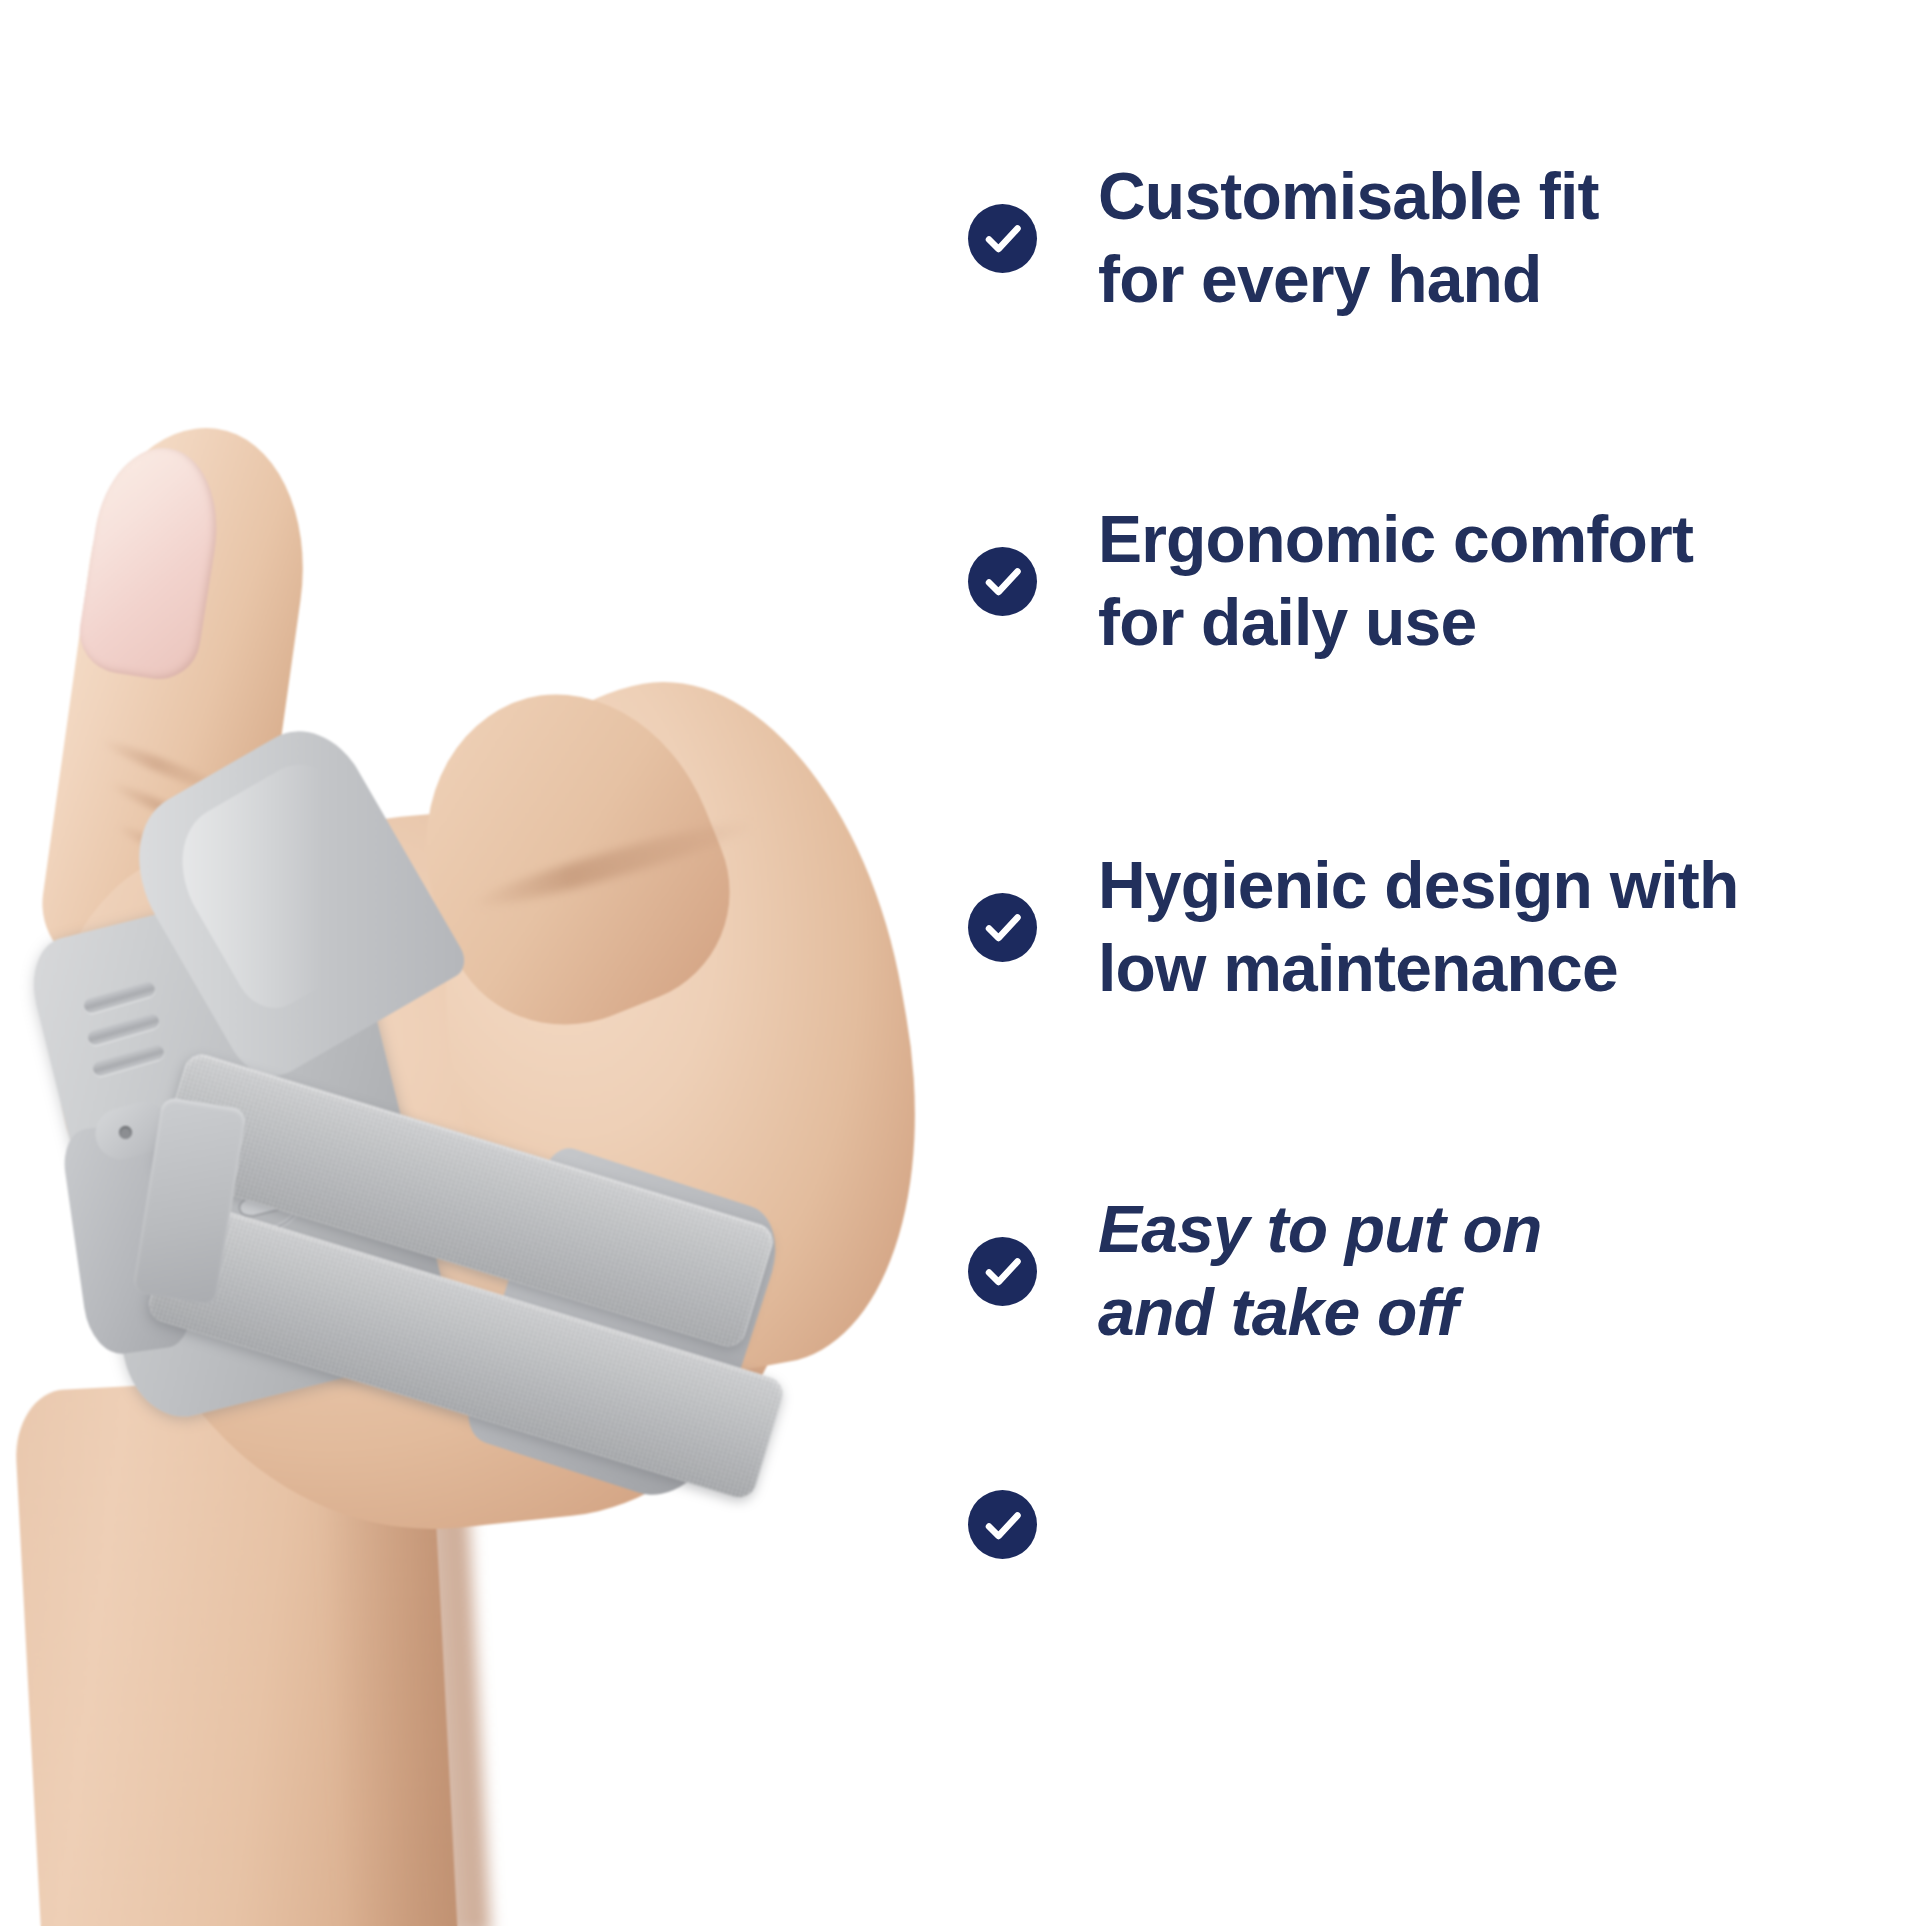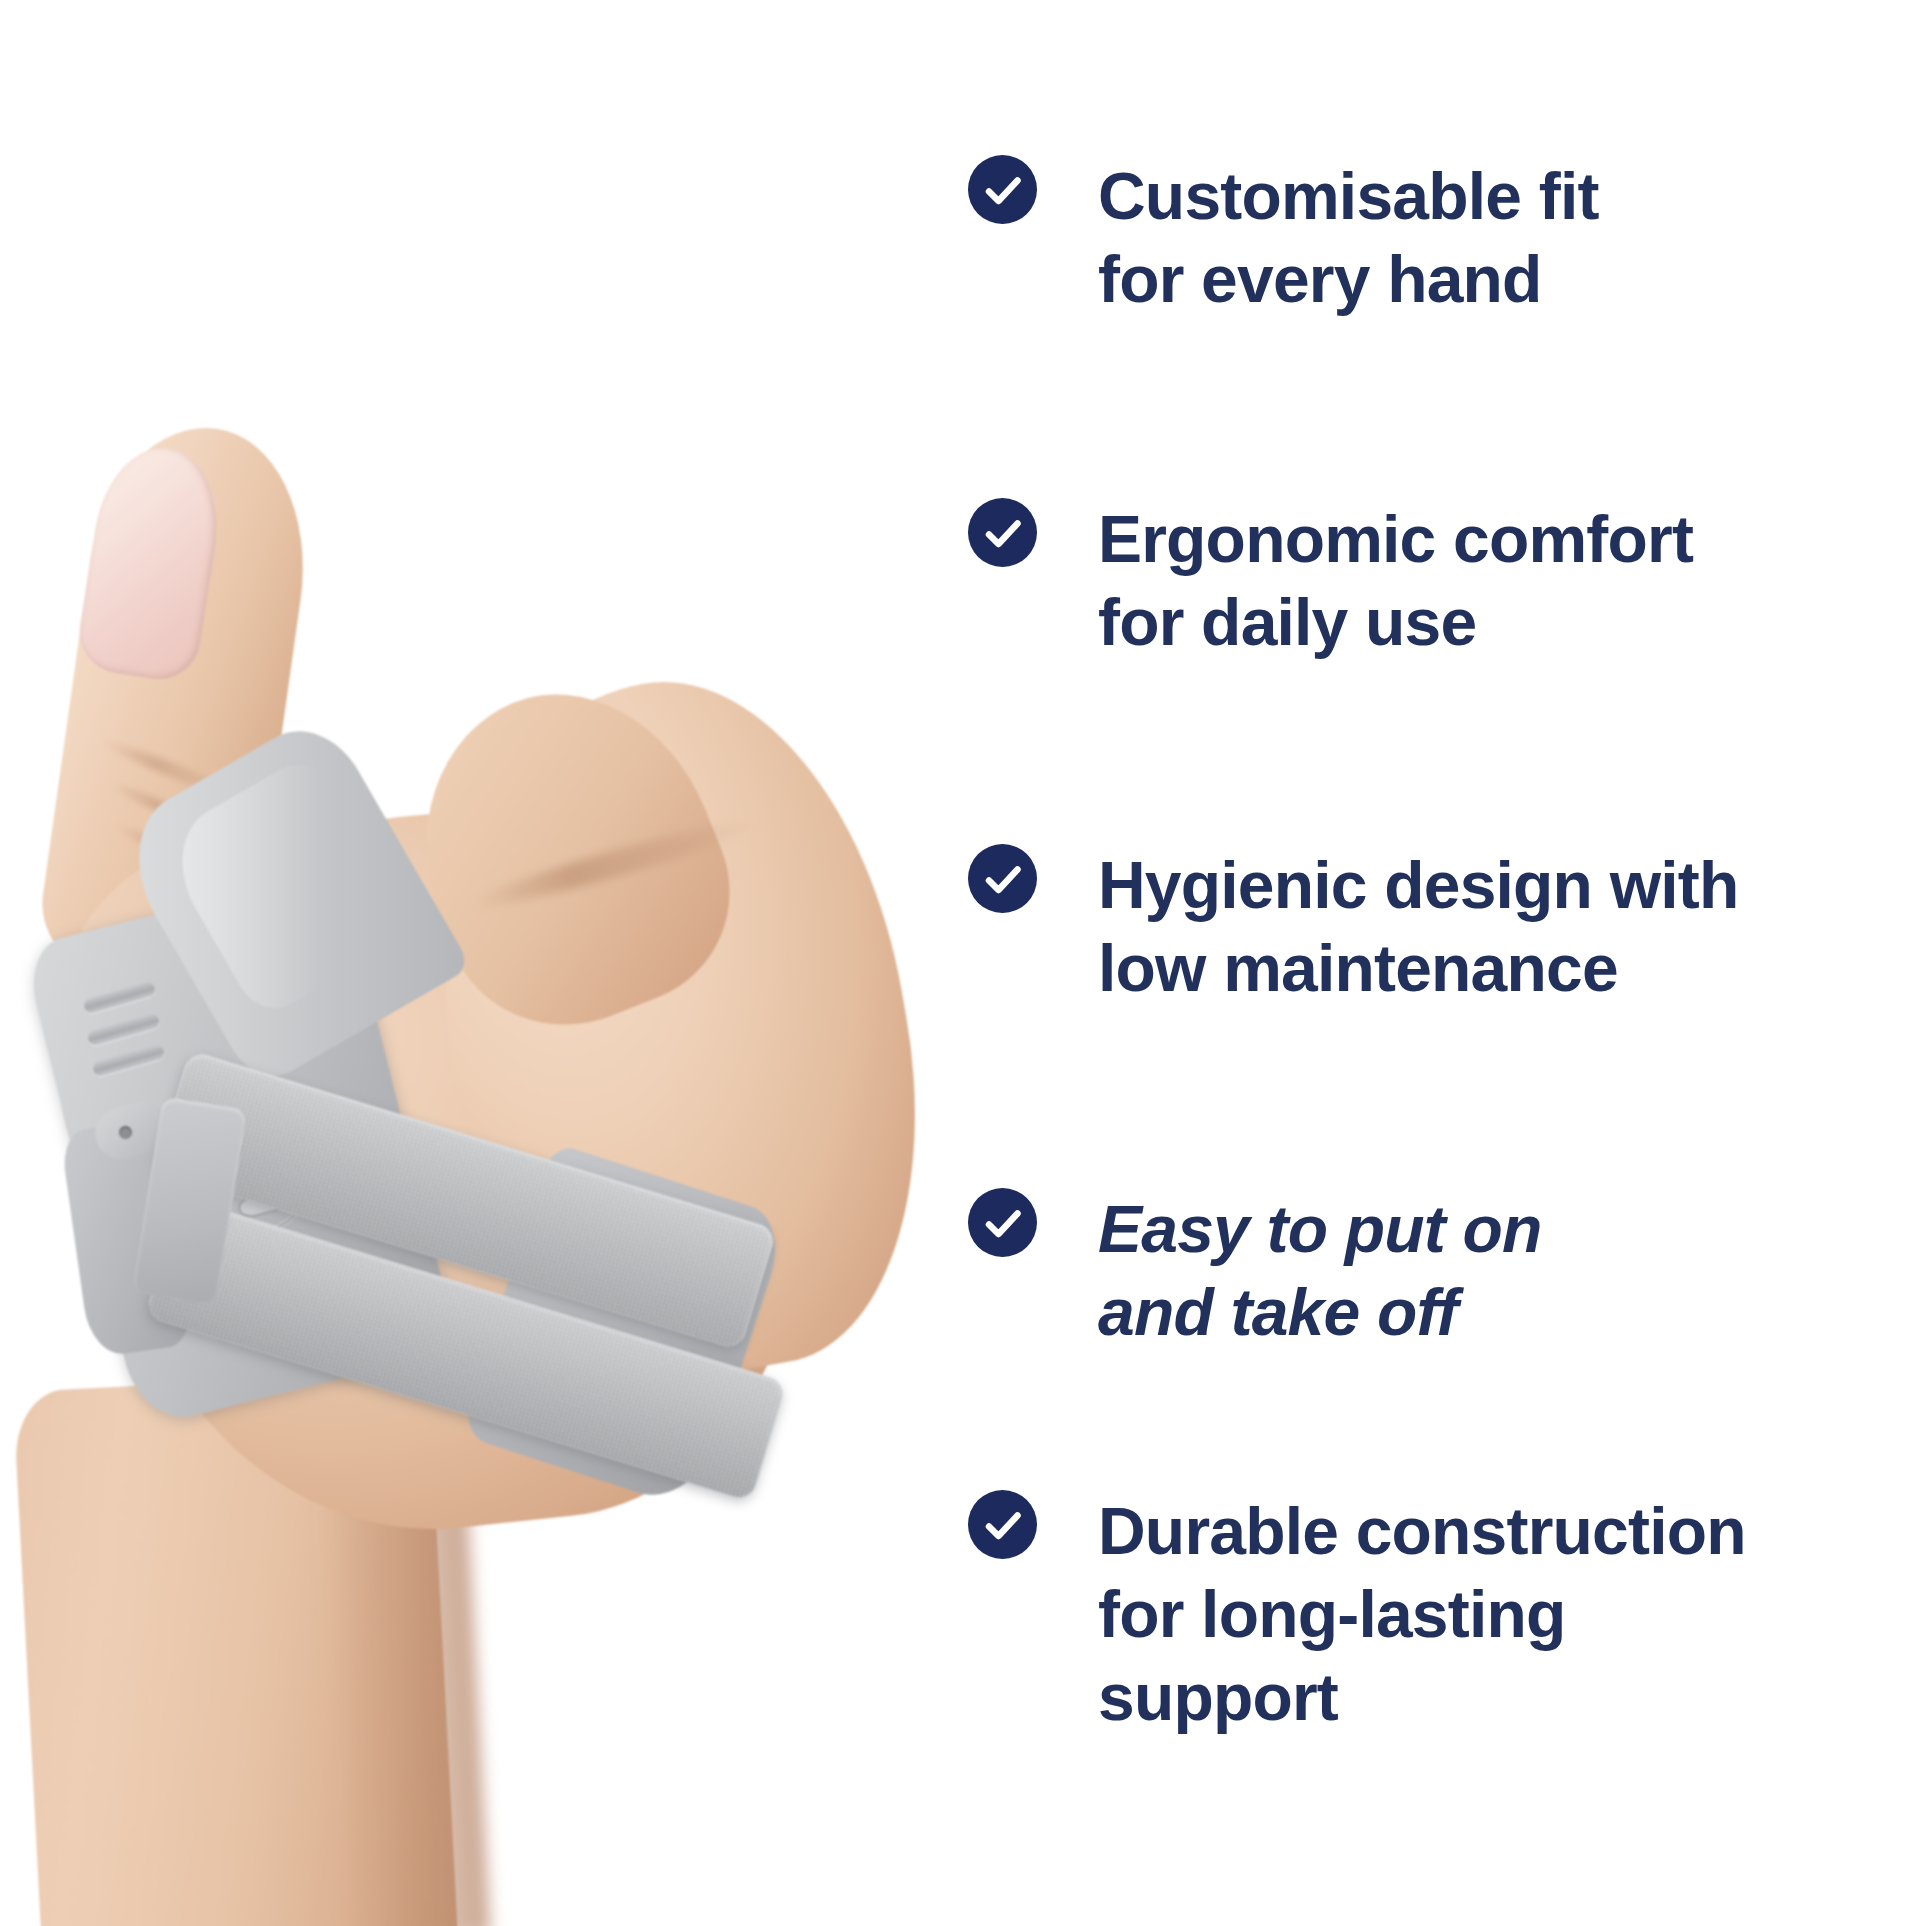--- a/index.html
+++ b/index.html
@@ -305,21 +305,21 @@
     position: absolute;
     left: 968px;
     top: 0;
     width: 958px;
     height: 1927px;
   }
   .feature {
     position: absolute;
     left: 0;
     display: flex;
-    align-items: flex-start;
+    align-items: center;
     width: 950px;
   }
   .check-badge {
     flex: 0 0 auto;
     width: 69px;
     height: 69px;
     border-radius: 50%;
     background: #1c2a5e;
     display: flex;
     align-items: center;
@@ -444,20 +444,17 @@
       <span class="feature-text">Easy to put on
 and take off</span>
     </div>
 
     <div class="feature f4">
       <span class="check-badge">
         <svg width="46" height="46" viewBox="0 0 46 46">
           <path d="M9 24.5 L18.5 34 L37.5 13.5" fill="none" stroke="#ffffff" stroke-width="6.5" stroke-linecap="round" stroke-linejoin="round"></path>
         </svg>
       </span>
-      <span class="feature-text">Durable construction
-for long-lasting
-support</span>
     </div>
 
   </div>
 </div>
 
 
 </body></html>

